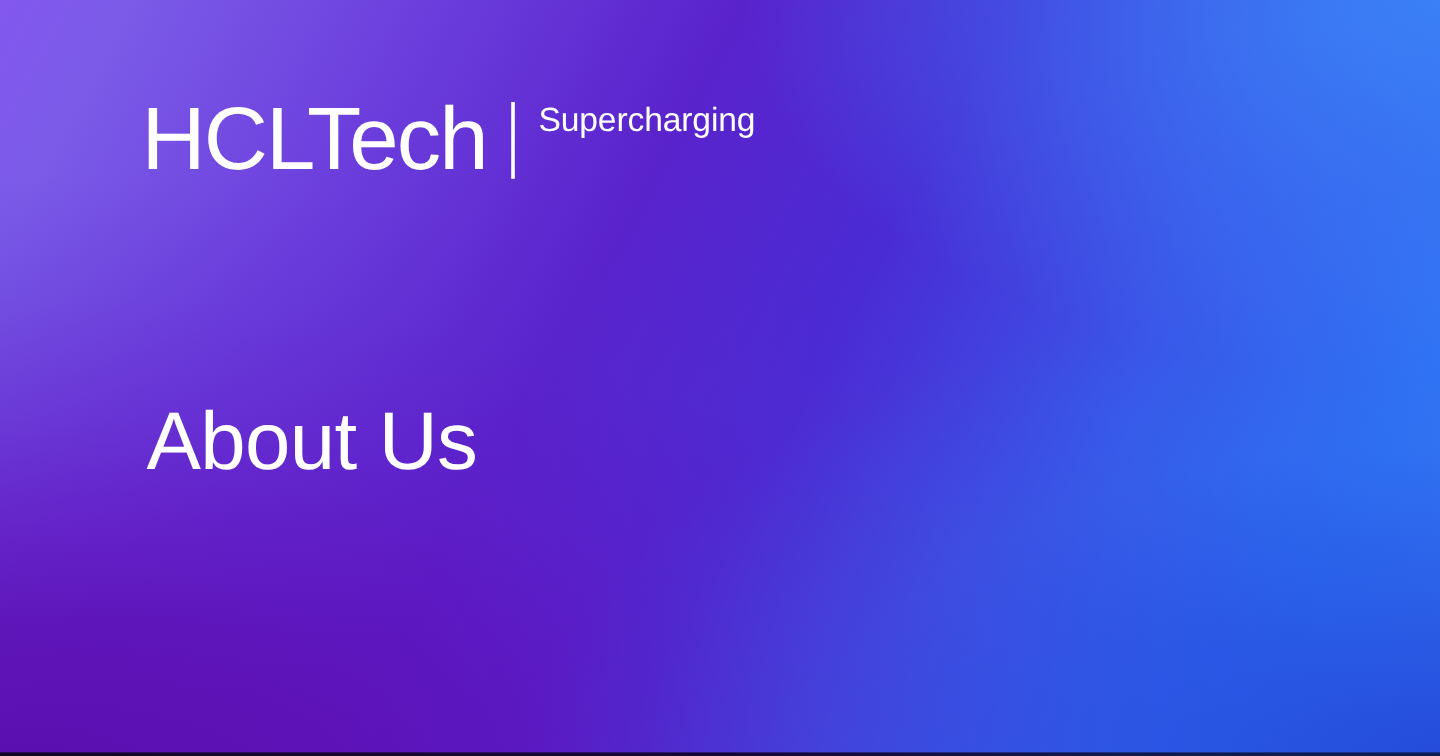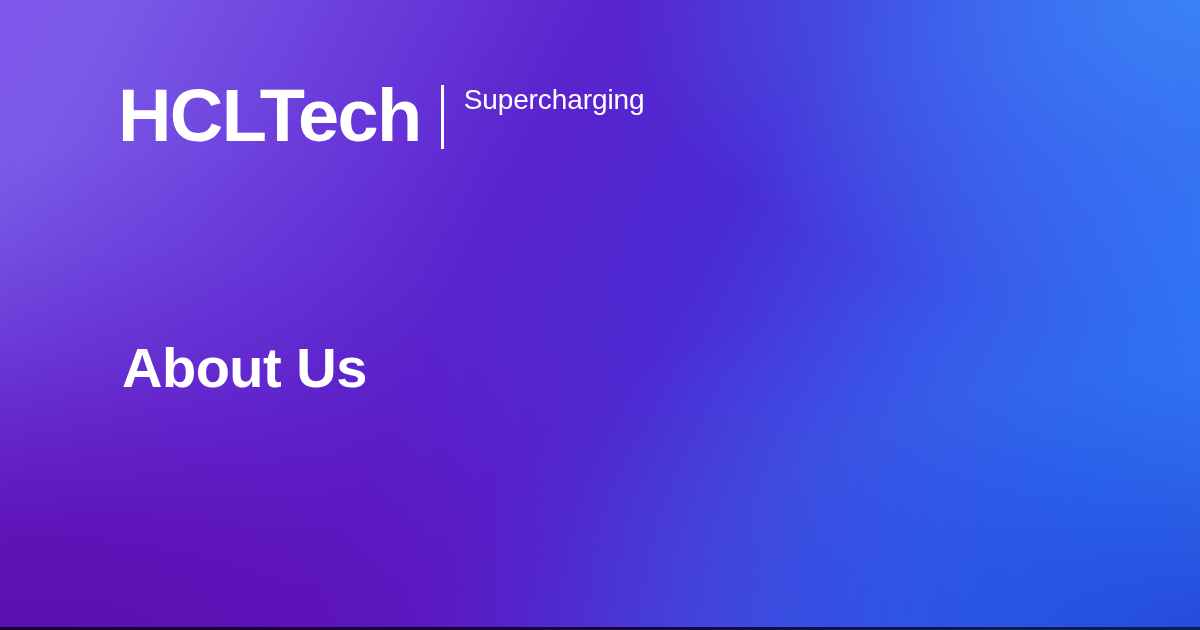--- a/index.html
+++ b/index.html
@@ -81,21 +81,21 @@
     position: absolute;
     left: 118px;
     top: 78px;
     display: flex;
     align-items: flex-start;
   }
 
   .wordmark {
     color: #FFFFFF;
     font-size: 74px;
-    font-weight: 700;
+    font-weight: 400;
     letter-spacing: -1.6px;
     line-height: 76px;
     white-space: nowrap;
     -webkit-font-smoothing: antialiased;
   }
 
   .logo-divider {
     width: 3px;
     height: 64px;
     background: #FFFFFF;
@@ -128,22 +128,22 @@
     letter-spacing: 0;
     font-weight: 400;
   }
 
   
   .headline {
     position: absolute;
     left: 122px;
     top: 320px;
     color: #FFFFFF;
-    font-size: 56px;
-    font-weight: 700;
+    font-size: 68px;
+    font-weight: 400;
     line-height: 96px;
     letter-spacing: -0.5px;
     white-space: nowrap;
     -webkit-font-smoothing: antialiased;
   }
 
   
   .bottom-strip {
     position: absolute;
     left: 0;

